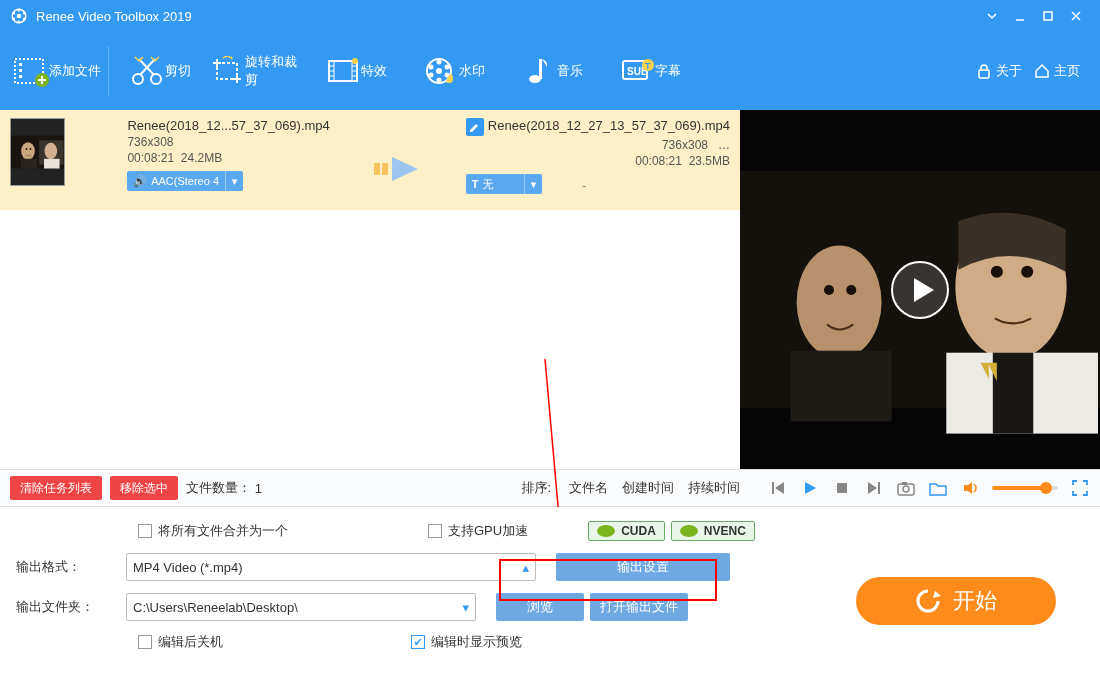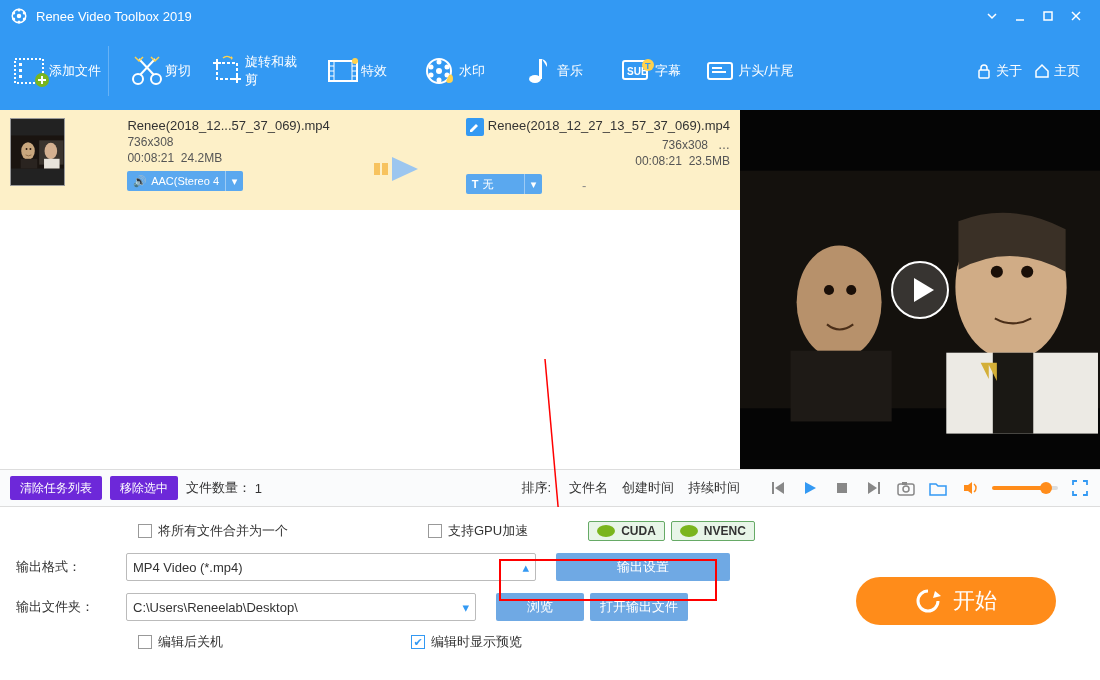--- a/index.html
+++ b/index.html
@@ -39,21 +39,21 @@
   .dash { color:#888; margin-left:40px; margin-top:6px; }
 
   
   .preview { width:360px; display:flex; flex-direction:column; }
   .video { flex:1; background:#000; position:relative; display:flex; align-items:center; justify-content:center; overflow:hidden; }
   .video svg.frame { position:absolute; inset:0; width:100%; height:100%; }
   .playbtn { position:absolute; width:60px; height:60px; display:flex; align-items:center; justify-content:center; z-index:2; }
 
   
   .task-toolbar { height:38px; border-top:1px solid #ddd; border-bottom:1px solid #ddd; display:flex; align-items:center; padding:0 10px; font-size:13px; background:#fafbfc; }
-  .btn-flat { background:#6d28d9; color:#fff; border:none; height:24px; padding:0 10px; font-size:12px; margin-right:8px; cursor:pointer; border-radius:2px; }
+  .btn-flat { background:#ef4444; color:#fff; border:none; height:24px; padding:0 10px; font-size:12px; margin-right:8px; cursor:pointer; border-radius:2px; }
   .sort-link { margin-left:14px; cursor:pointer; }
   .task-toolbar .spacer { flex:1; }
   .pv-controls { display:flex; align-items:center; gap:12px; }
   .pv-btn { width:20px; height:20px; display:flex; align-items:center; justify-content:center; cursor:pointer; color:#888; }
   .pv-btn.play { color:#3399f3; }
   .vol-track { width:66px; height:4px; background:linear-gradient(to right,#ff8c1a 0%,#ff8c1a 75%,#ddd 75%,#ddd 100%); border-radius:2px; position:relative; }
   .vol-track::after { content:""; position:absolute; left:73%; top:-4px; width:12px; height:12px; background:#ff8c1a; border-radius:50%; }
 
   
   .bottom { padding:14px 16px 10px 16px; background:#fff; position:relative; height:173px; }
@@ -202,30 +202,20 @@
   <div class="tool">
     <span class="ticon">
         <svg width="36" height="32" viewBox="0 0 36 32">
           <rect x="4" y="6" width="24" height="18" rx="2" fill="none" stroke="#fff" stroke-width="2"></rect>
           <text x="8" y="20" font-size="10" fill="#fff" font-weight="bold">SUB</text>
           <circle cx="29" cy="10" r="6" fill="#ffd24d"></circle>
           <text x="26" y="14" font-size="9" fill="#3399f3" font-weight="bold">T</text>
         </svg>
       </span>
     <span>字幕</span>
-  </div>
-  <div class="tool">
-    <span class="ticon">
-        <svg width="36" height="32" viewBox="0 0 36 32">
-          <rect x="6" y="8" width="24" height="16" rx="2" fill="none" stroke="#fff" stroke-width="2"></rect>
-          <rect x="10" y="12" width="10" height="2" fill="#fff"></rect>
-          <rect x="10" y="16" width="14" height="2" fill="#fff"></rect>
-        </svg>
-      </span>
-    <span>片头/片尾</span>
   </div>
   <span class="spacer"></span>
   <div class="about">
     <svg width="16" height="16">
         <rect x="3" y="7" width="10" height="8" rx="1" fill="none" stroke="#fff" stroke-width="1.5"></rect>
         <path d="M5 7 V5 a3 3 0 0 1 6 0 V7" fill="none" stroke="#fff" stroke-width="1.5"></path>
       </svg>
     <span>关于</span>
   </div>
   <div class="home">

